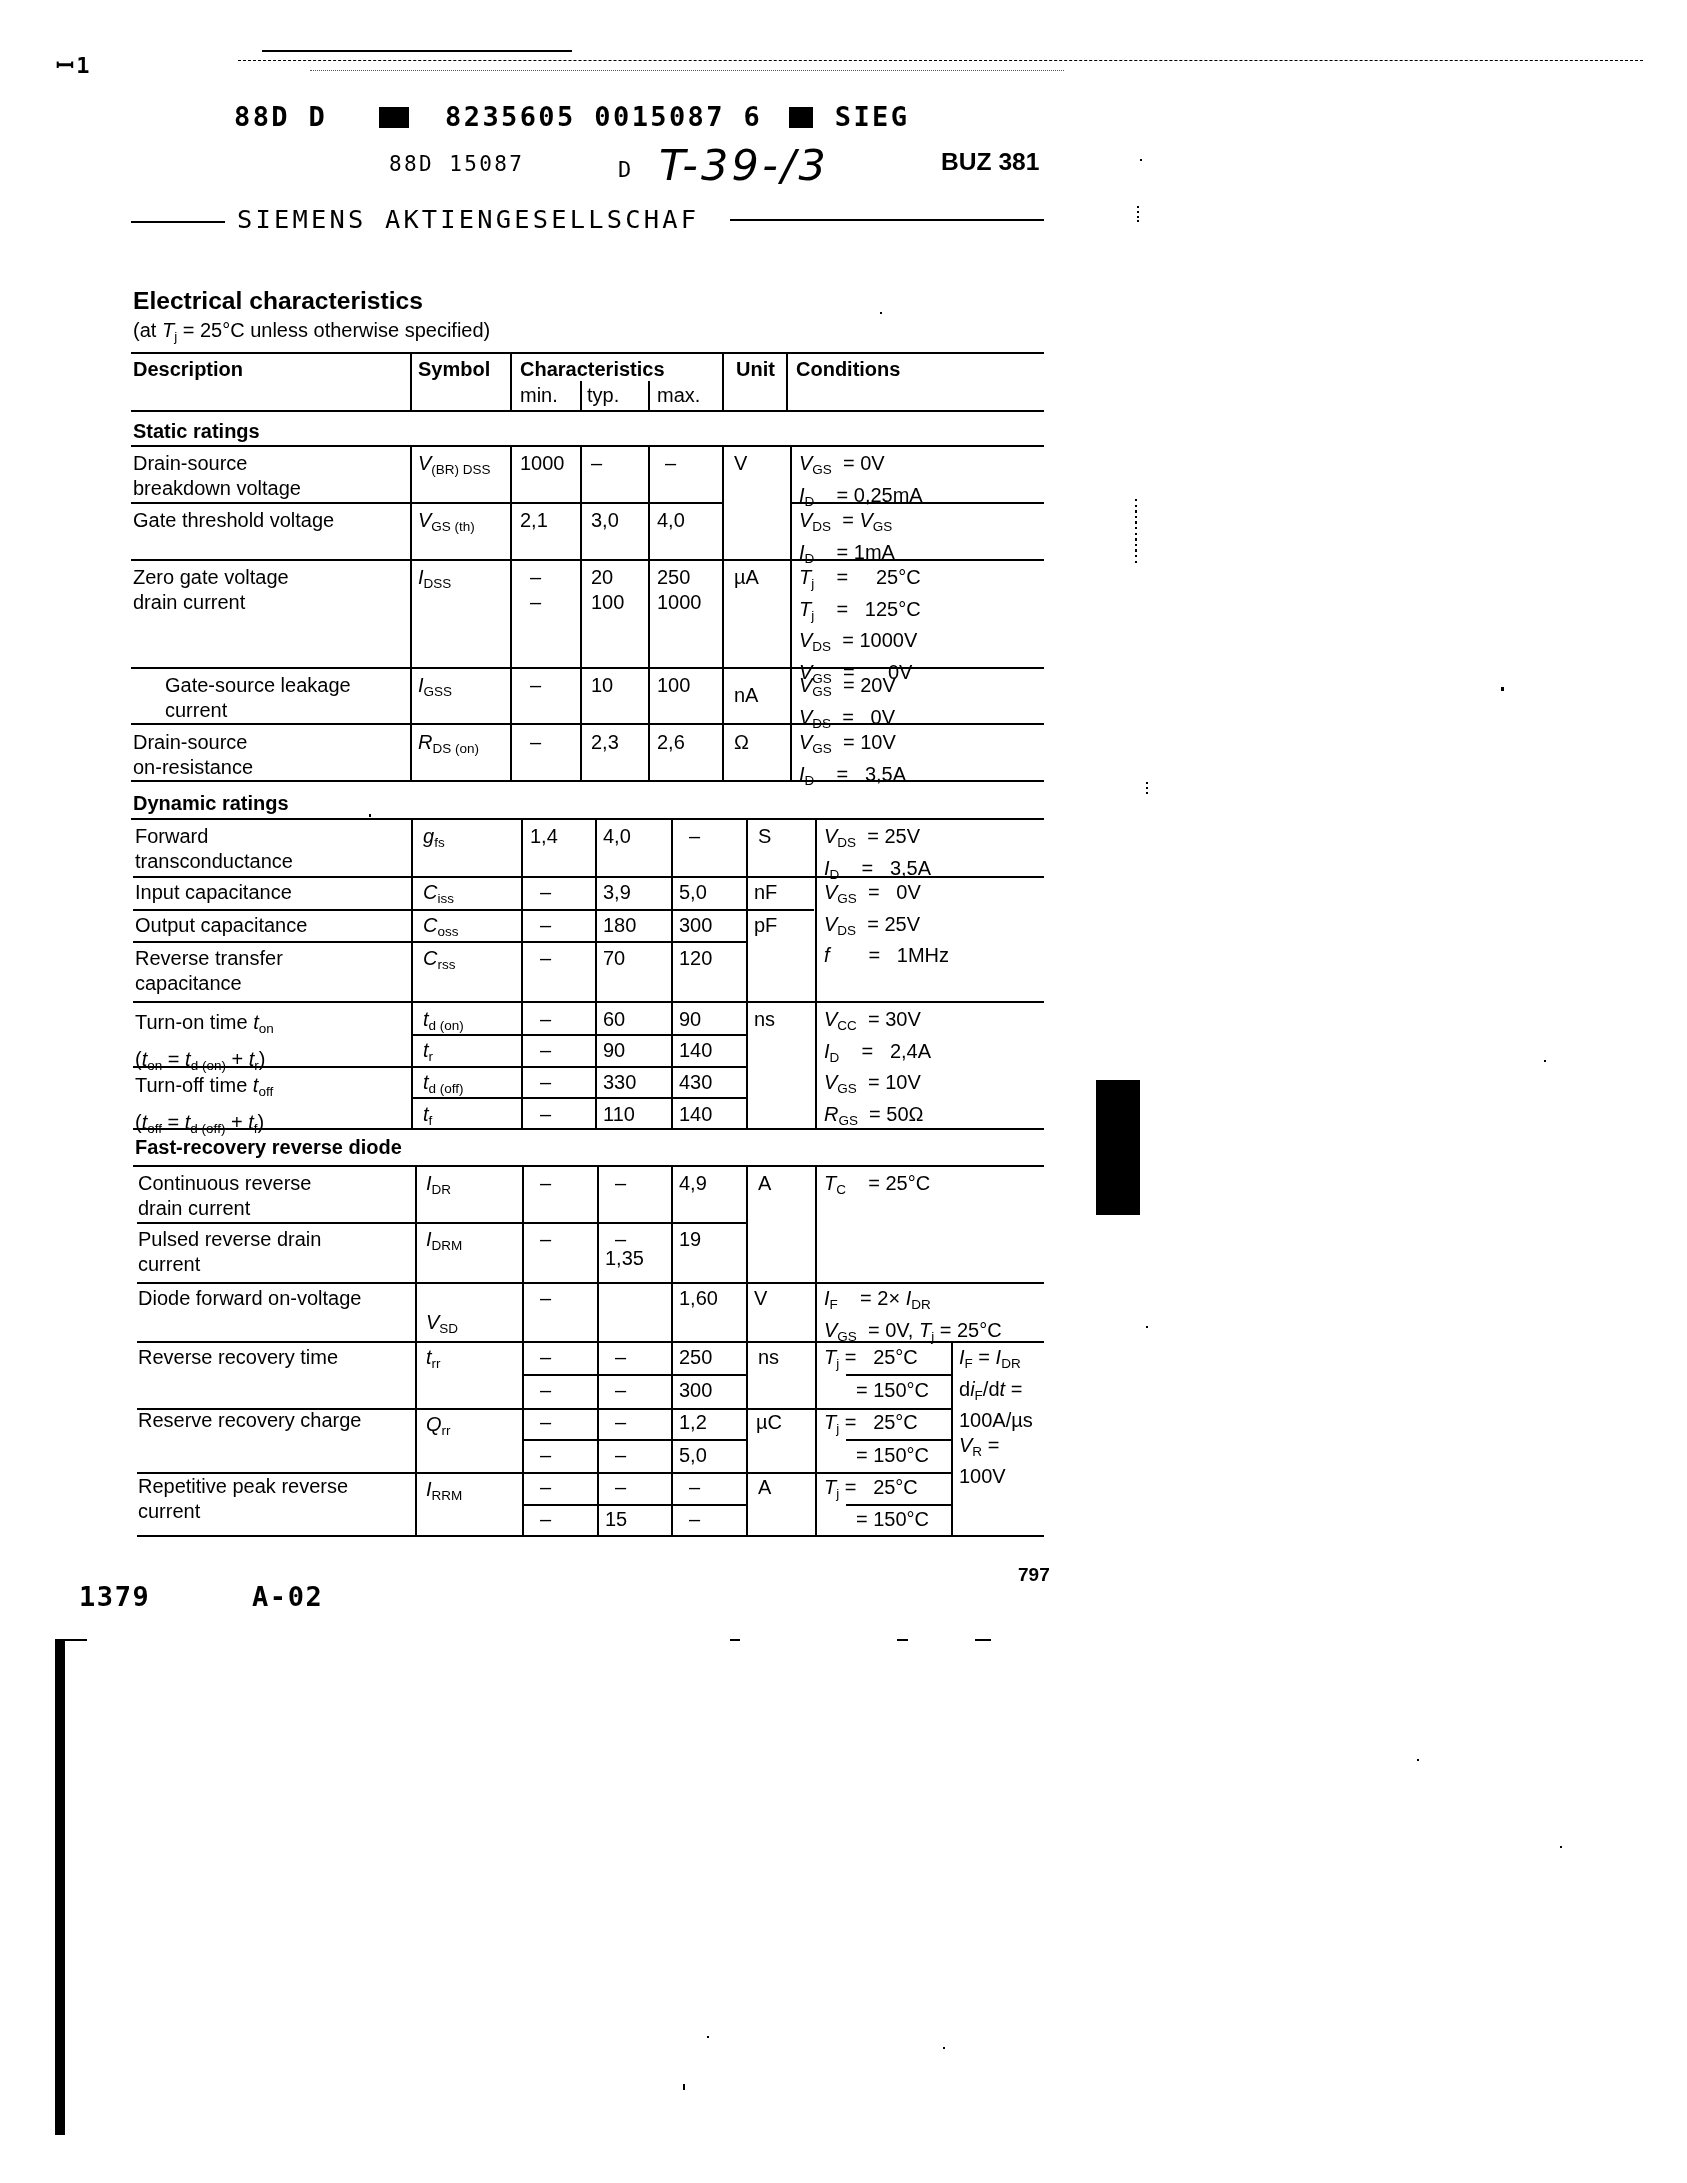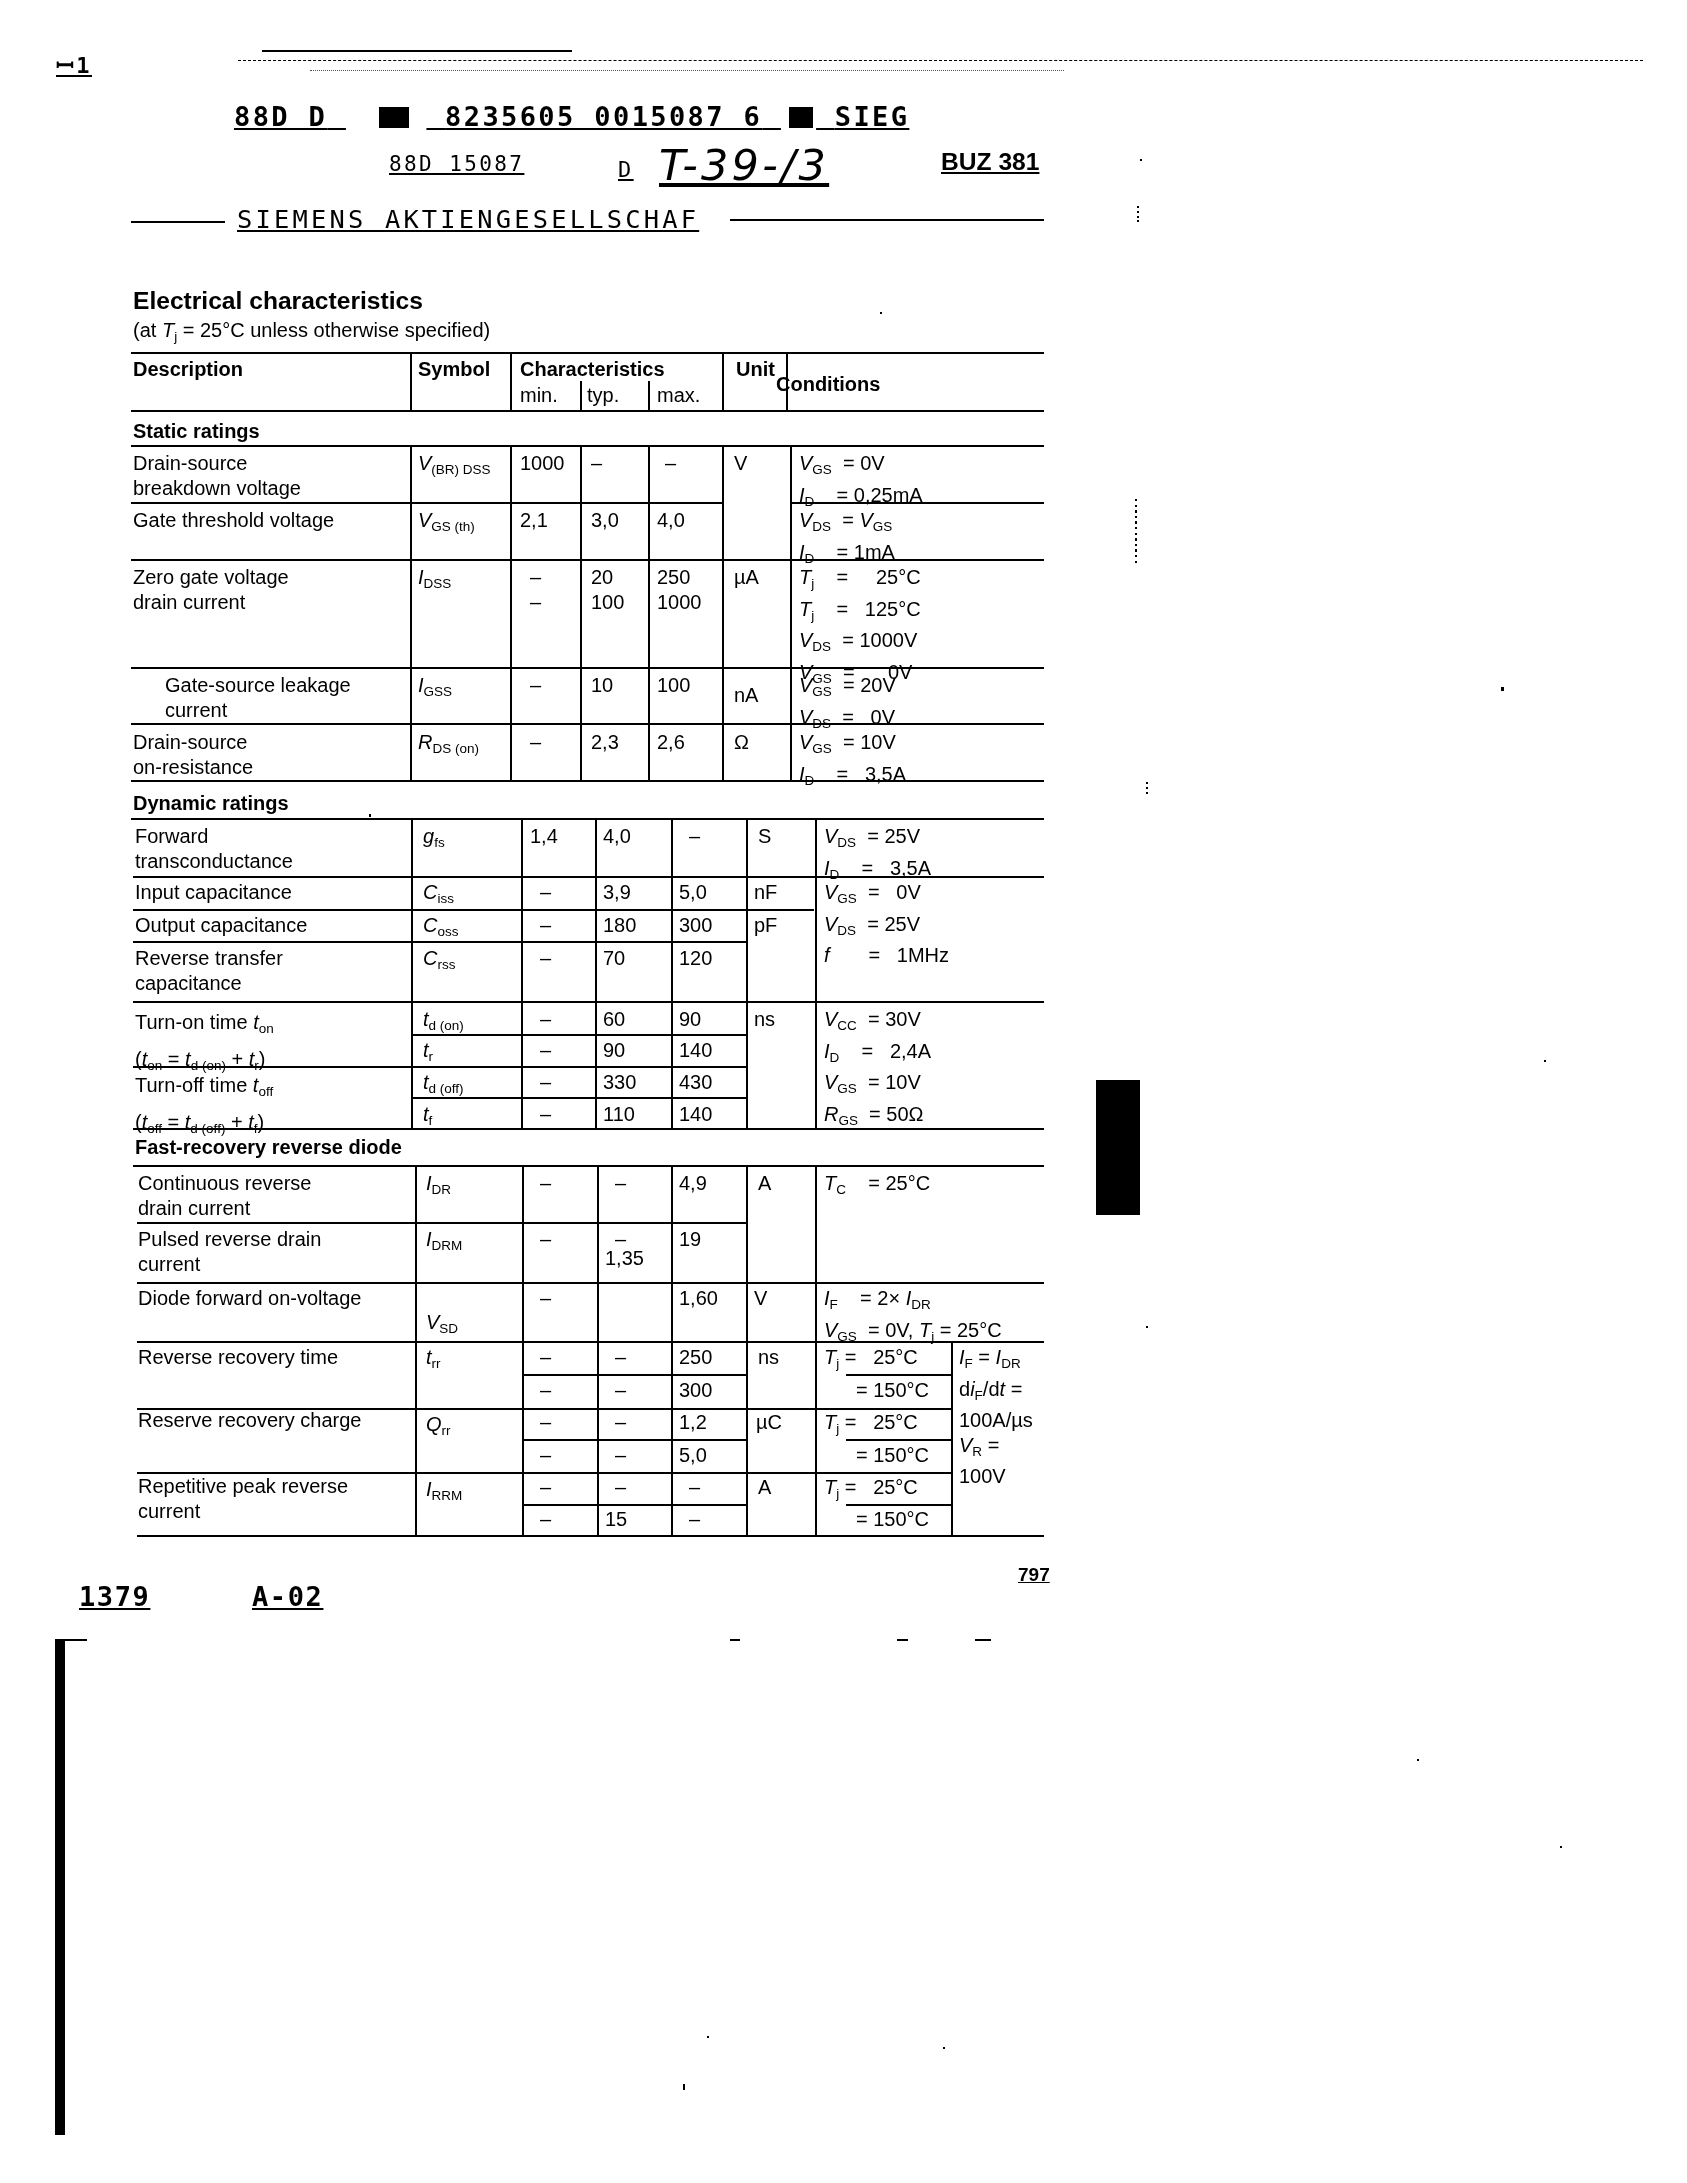--- a/index.html
+++ b/index.html
@@ -1,18 +1,18 @@
 <!DOCTYPE html>
 <html style="font-size:12.7px"><head>
 <meta charset="utf-8">
 <style>
   html, body { margin:0; padding:0; background:#ffffff; }
   body { width:1687px; height:2183px; position:relative; overflow:hidden; color:#000;
          font-family:"Liberation Sans", sans-serif; }
-  .abs { position:absolute;text-decoration:underline; }
+  .abs { position:absolute; }
   .mono { font-family:"DejaVu Sans Mono", monospace; font-weight:bold; letter-spacing:2.4px; }
   .hline { position:absolute; height:2.4px; background:#000; }
   .hthin { position:absolute; height:1.6px; background:#000; }
   .vline { position:absolute; width:1.6px; background:#000; }
   .txt { position:absolute; font-size:20px; line-height:24.6px; white-space:nowrap; }
   .bold { font-weight:bold; }
   .sym { font-style:italic; }
   sub { font-size:13.5px; font-style:normal; vertical-align:-4px; }
   .speck { position:absolute; background:#000; }
 </style>
@@ -76,21 +76,21 @@
   <div class="vline" style="left:648px;top:381px;height:30px;"></div>
   <div class="vline" style="left:722px;top:352px;height:60px;"></div>
   <div class="vline" style="left:786px;top:352px;height:60px;"></div>
   <div class="txt bold" style="left:133px;top:357px;">Description</div>
   <div class="txt bold" style="left:418px;top:357px;">Symbol</div>
   <div class="txt bold" style="left:520px;top:357px;">Characteristics</div>
   <div class="txt" style="left:520px;top:383px;">min.</div>
   <div class="txt" style="left:587px;top:383px;">typ.</div>
   <div class="txt" style="left:657px;top:383px;">max.</div>
   <div class="txt bold" style="left:736px;top:357px;">Unit</div>
-  <div class="txt bold" style="left:776px;top:357px;margin-top:15px;">Conditions</div>
+  <div class="txt bold" style="left:796px;top:357px;">Conditions</div>
   <div class="hline" style="left:131px;top:410px;width:913px;"></div>
 
   <div class="txt bold" style="left:133px;top:419px;">Static ratings</div>
   <div class="hline" style="left:131px;top:445px;width:913px;"></div>
 
   <div class="vline" style="left:410px;top:446px;height:336px;"></div>
   <div class="vline" style="left:510px;top:446px;height:336px;"></div>
   <div class="vline" style="left:580px;top:446px;height:336px;"></div>
   <div class="vline" style="left:648px;top:446px;height:336px;"></div>
   <div class="vline" style="left:722px;top:446px;height:336px;"></div>

